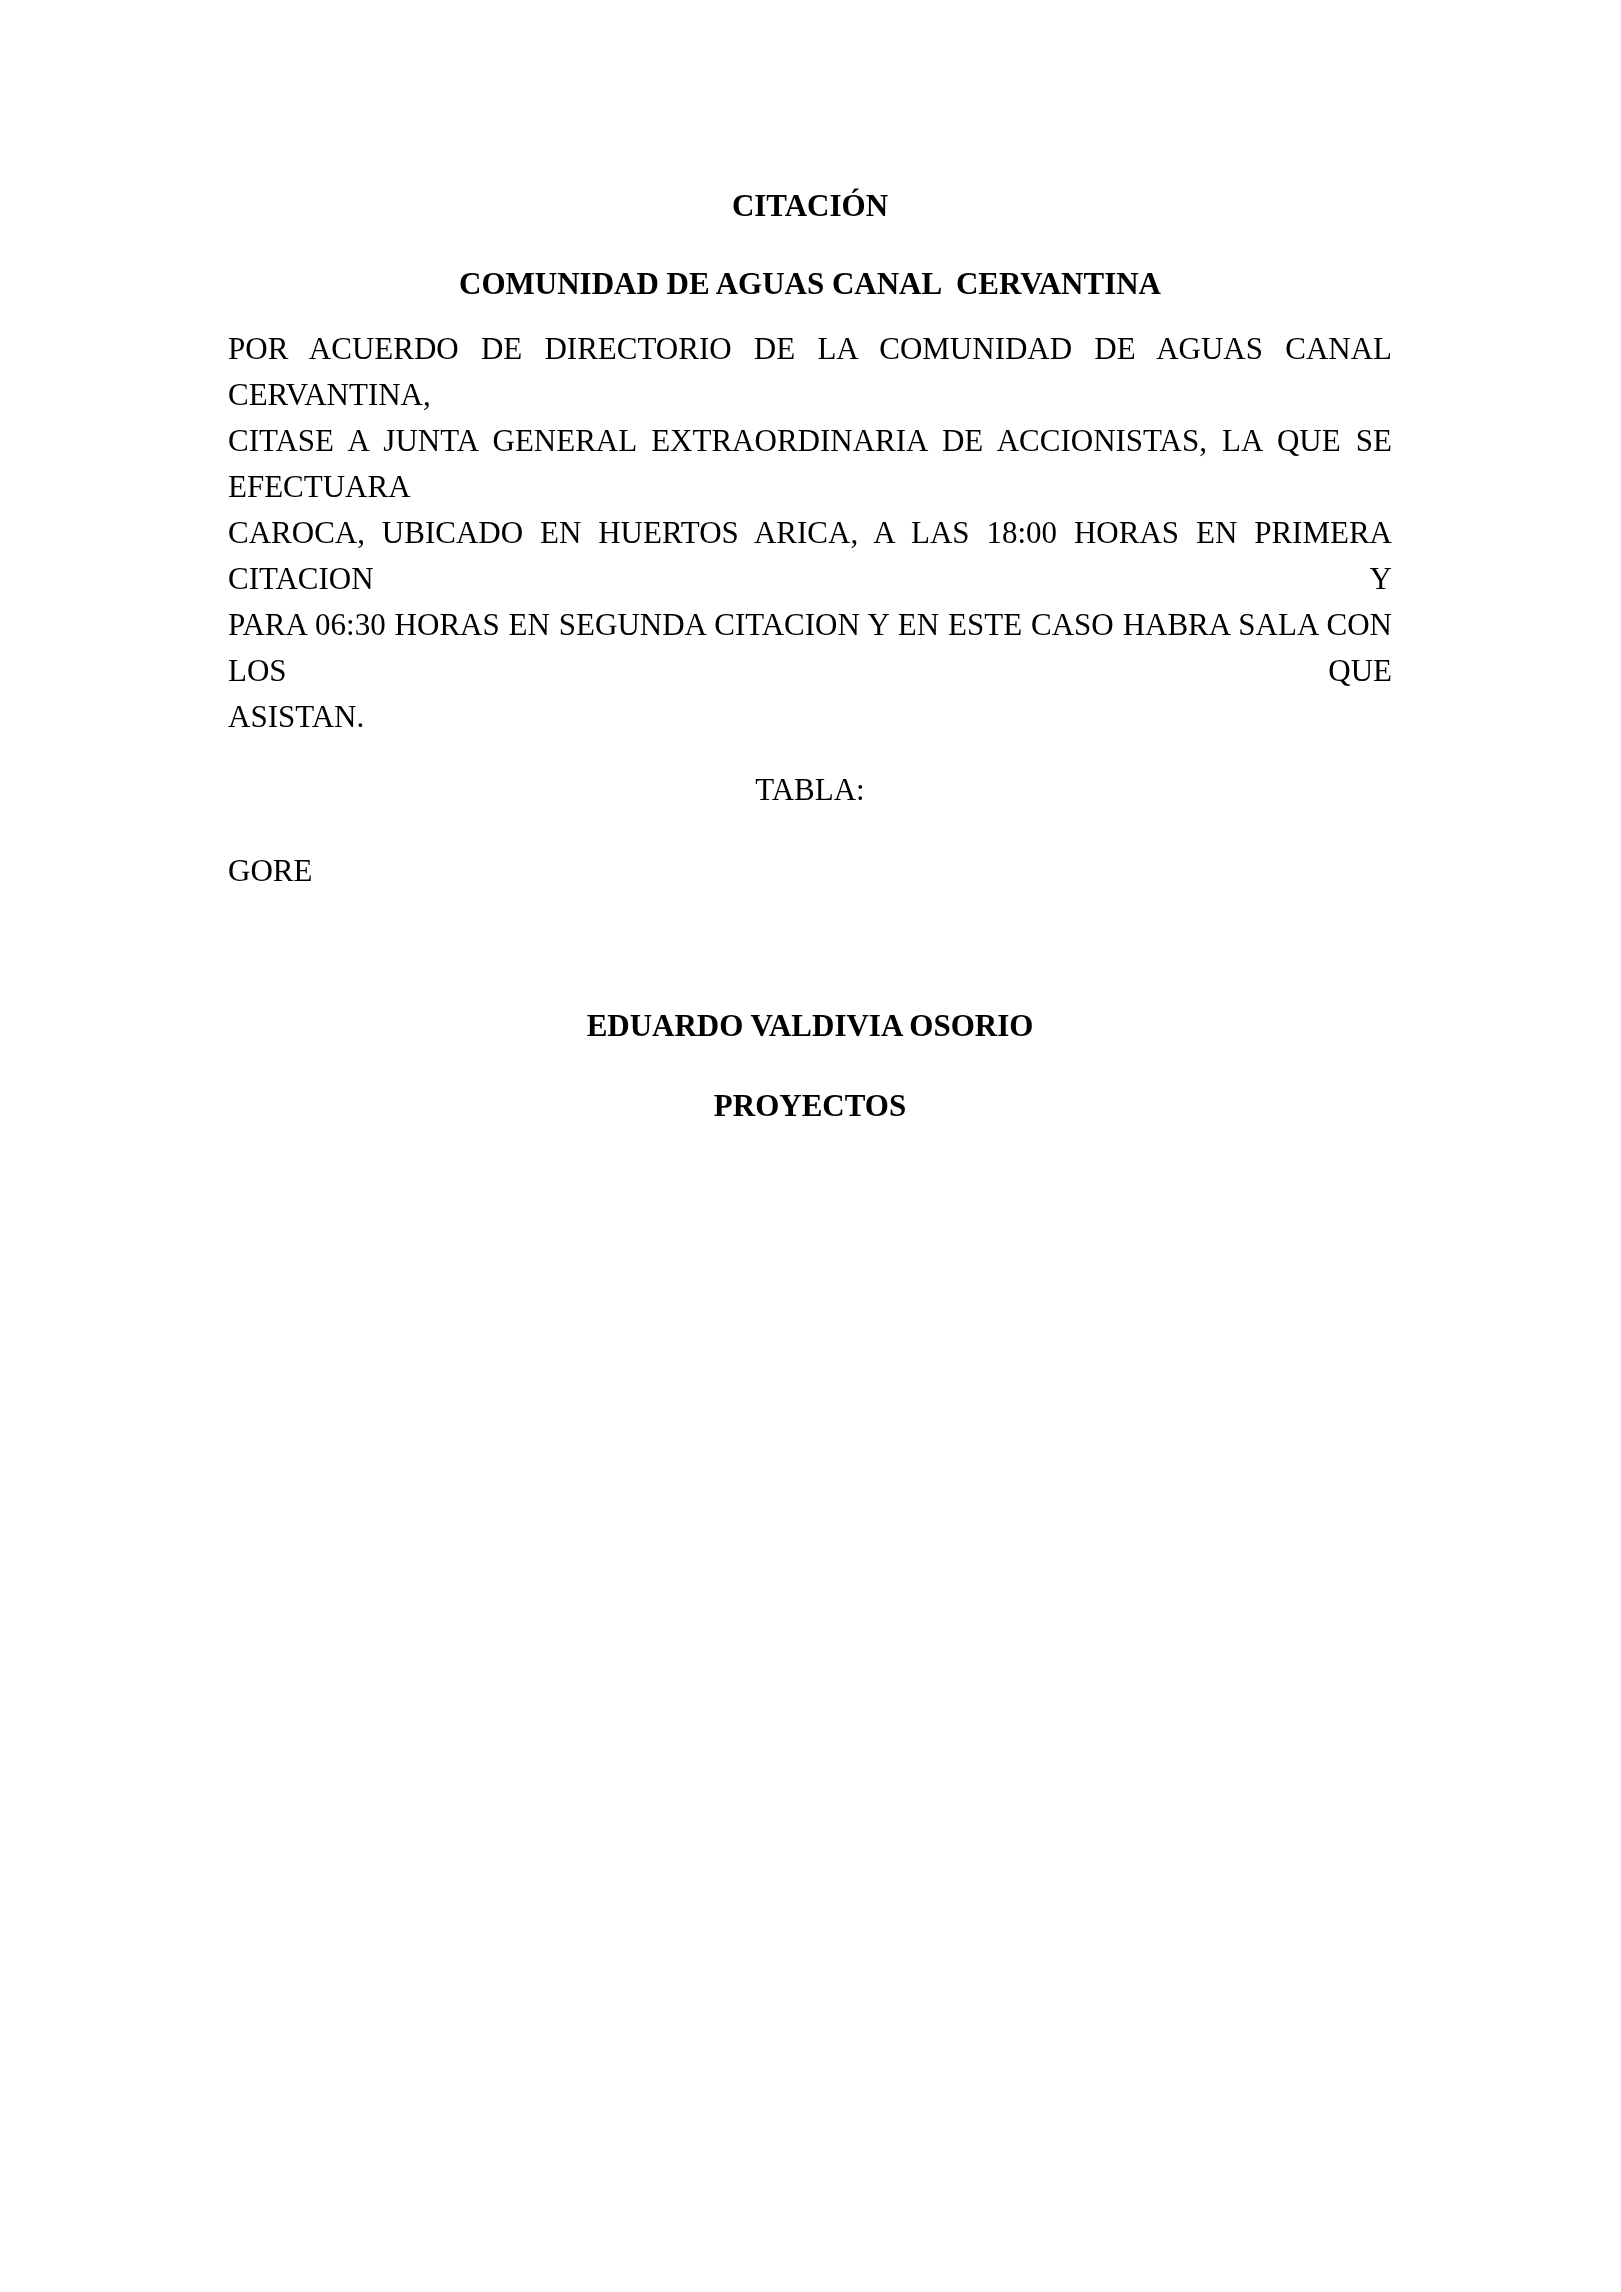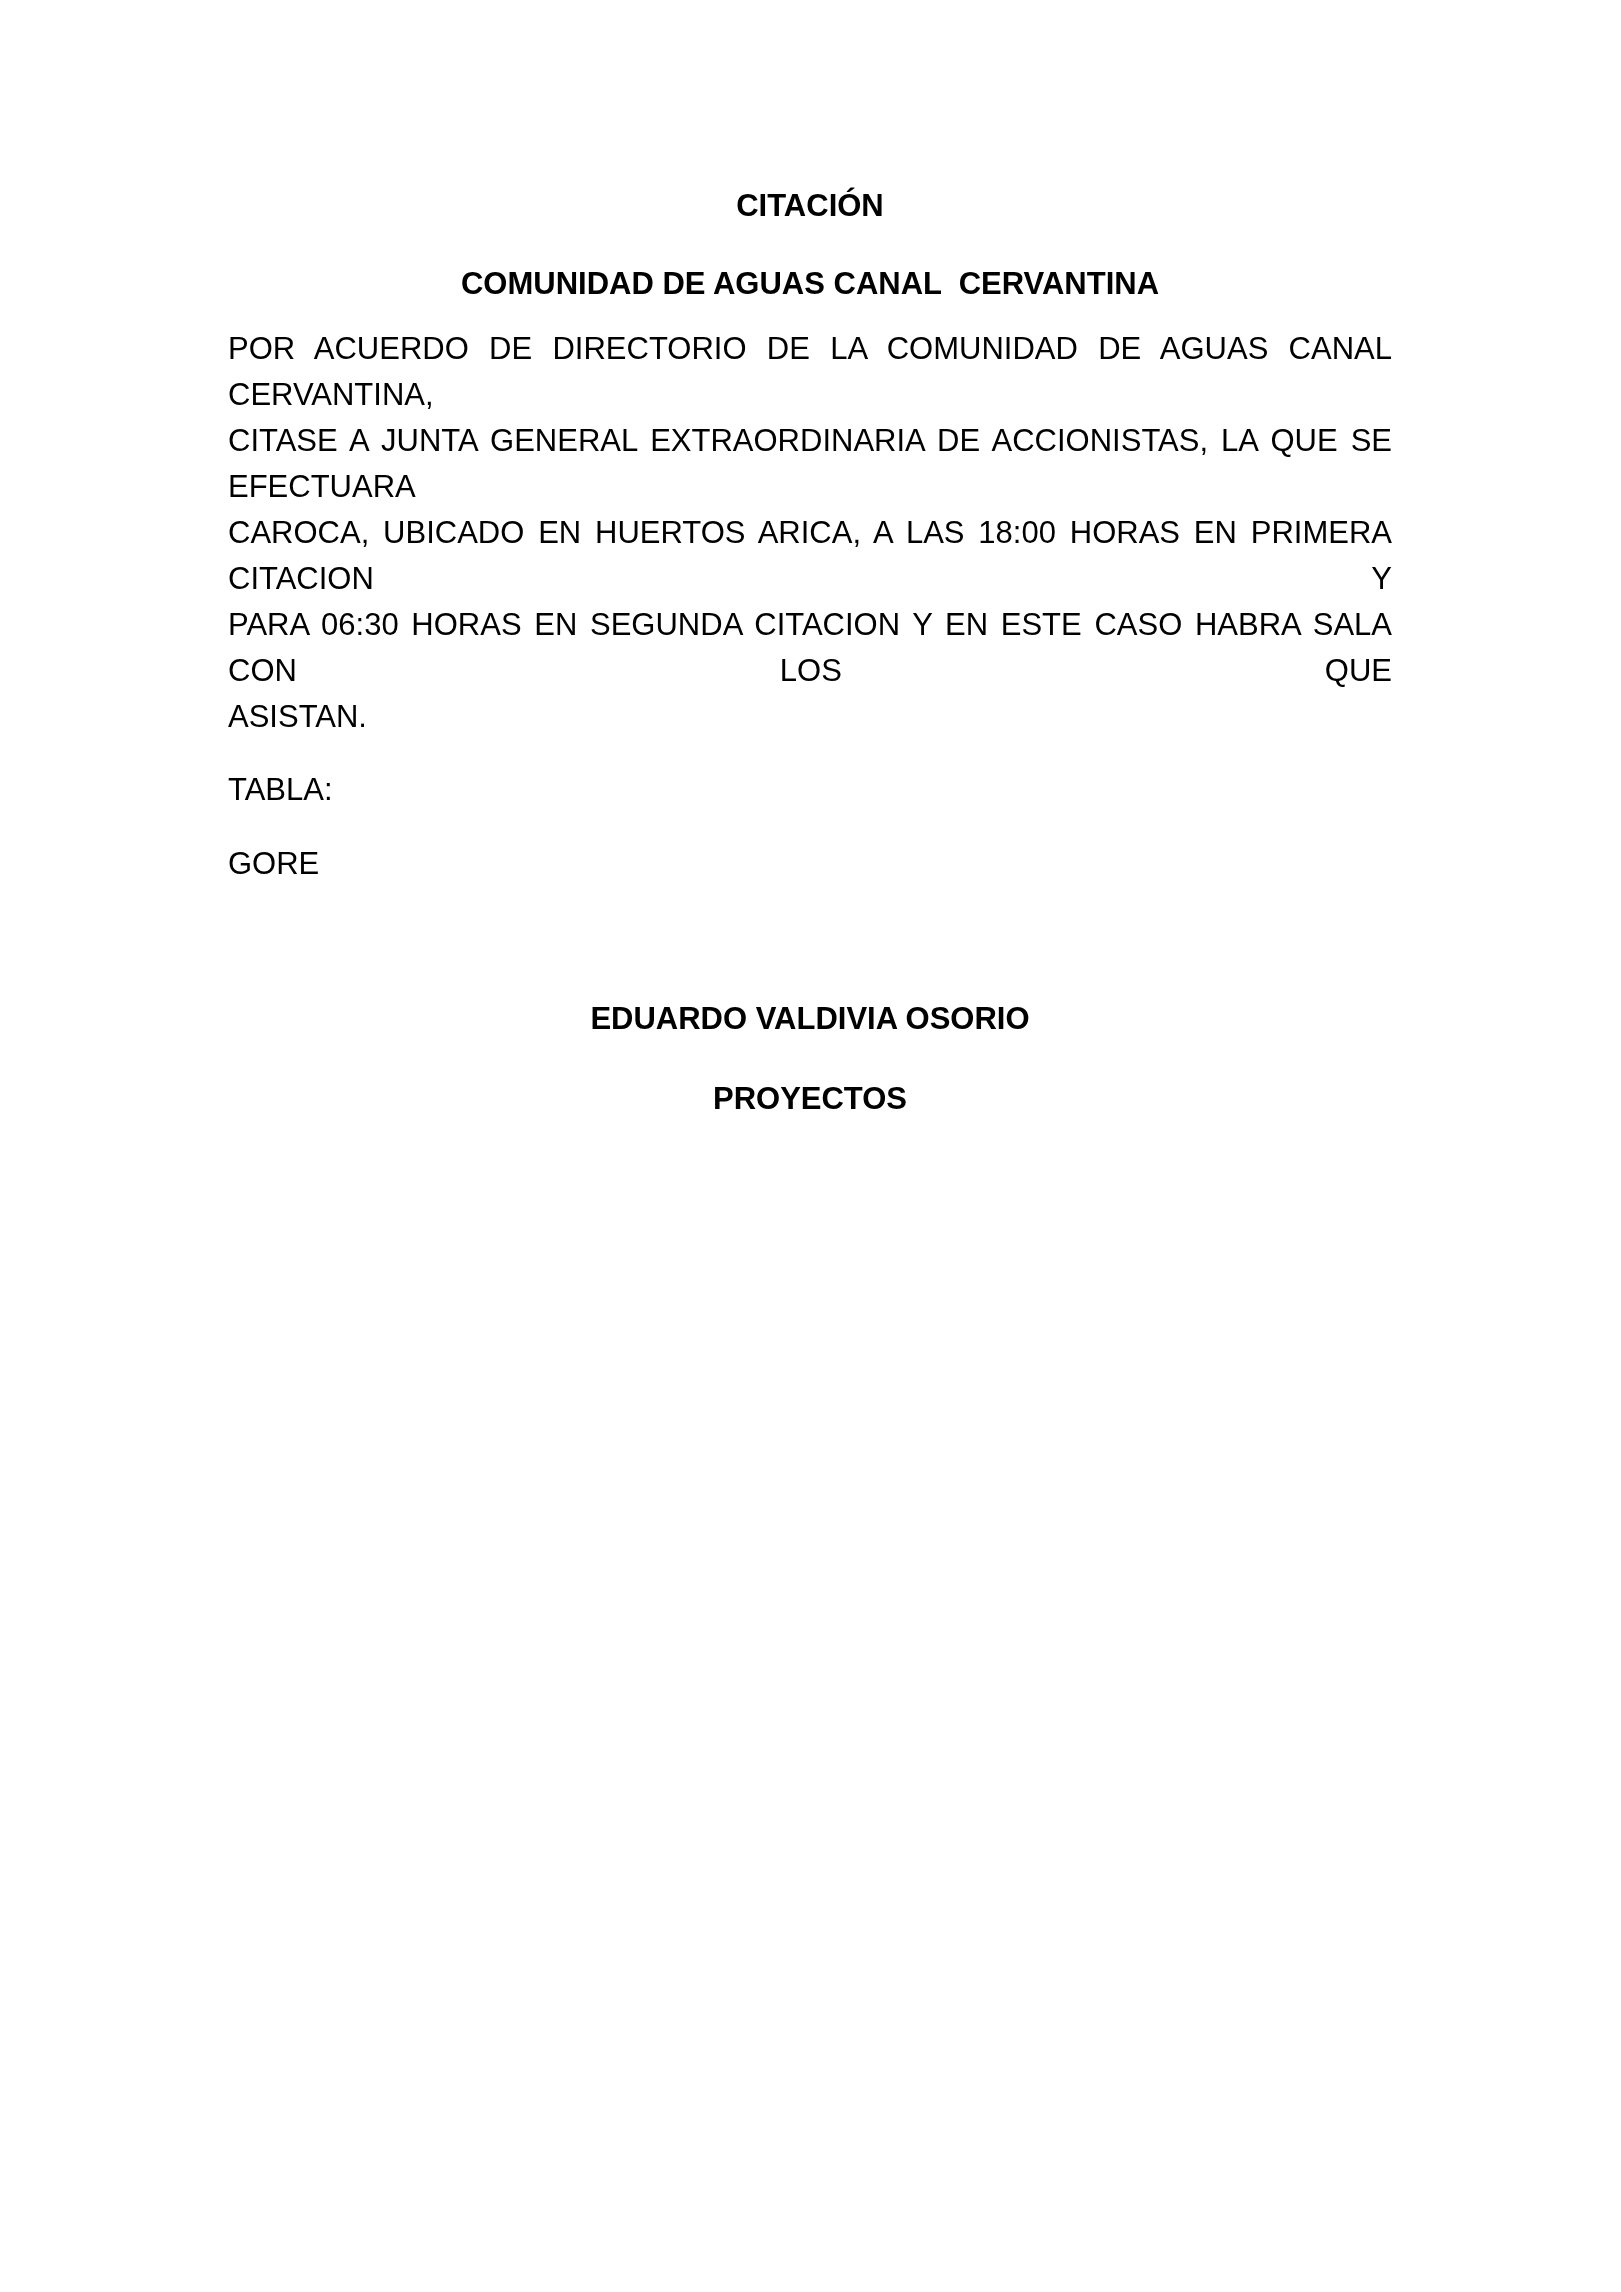--- a/index.html
+++ b/index.html
@@ -7,21 +7,21 @@
     padding: 0;
     background: #ffffff;
   }
   .page {
     position: relative;
     box-sizing: border-box;
     width: 1621px;
     height: 1709px;
     background: #ffffff;
     color: #000000;
-    font-family: Liberation Sans, sans-serif;
+    font-family: Liberation Serif, serif;
     font-size: 31px;
     line-height: 46px;
     padding: 183px 229px 0 228px;
     overflow: hidden;
   }
   .centered-bold {
     font-weight: 700;
     text-align: center;
     font-size: 31px;
     line-height: 46px;
@@ -31,21 +31,21 @@
   .doc-subtitle { margin-bottom: 19px; white-space: pre-wrap; }
   .body-par     { margin: 0 0 27.4px 0; }
   .jline {
     text-align: justify;
     text-align-last: justify;
     text-justify: inter-word;
   }
   .plainline {
     text-align: left;
   }
-  .agenda-label { margin: 0 0 28px 0; text-align: left; }
+  .agenda-label { margin: 0 0 35px 0; text-align: center; }
   .agenda-item  { margin: 0 0 109px 0; }
   .sig-name     { margin-bottom: 34px; }
   .sig-role     { margin-bottom: 0; }
 </style>
 </head>
 <body>
 
 <div class="page">
 
   <p class="centered-bold doc-title">CITACIÓN</p>

